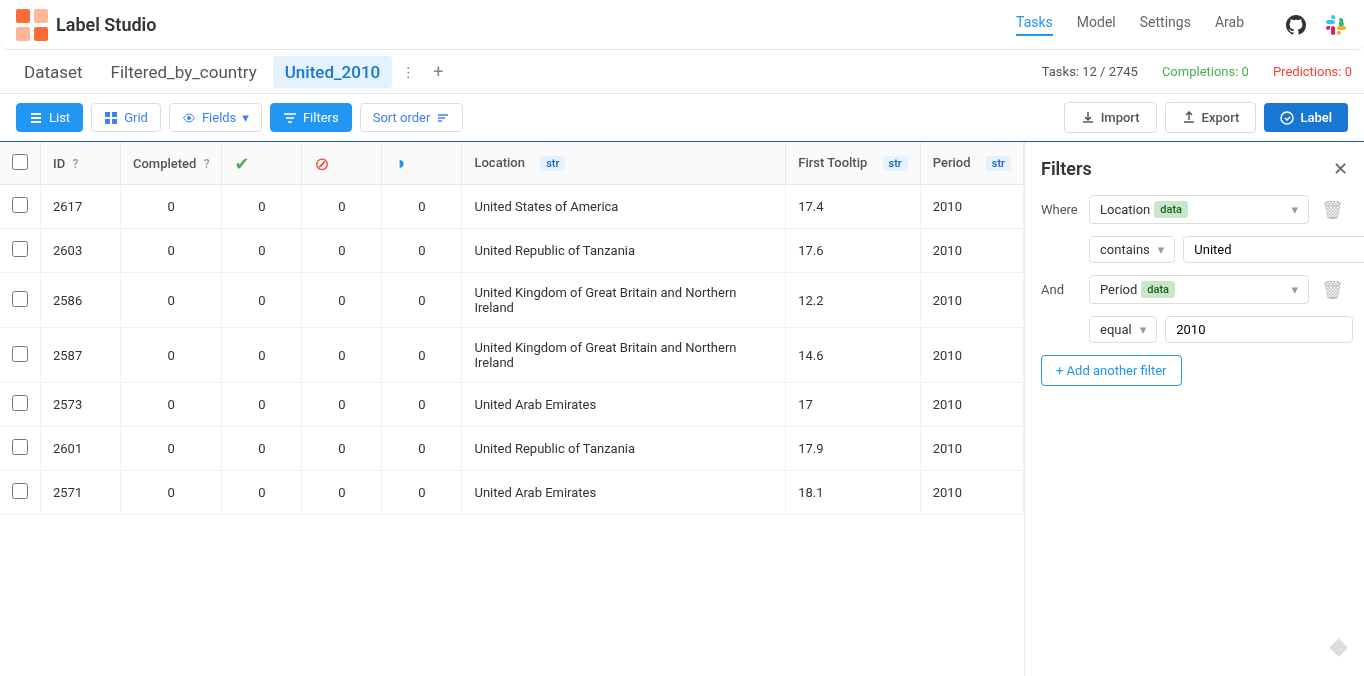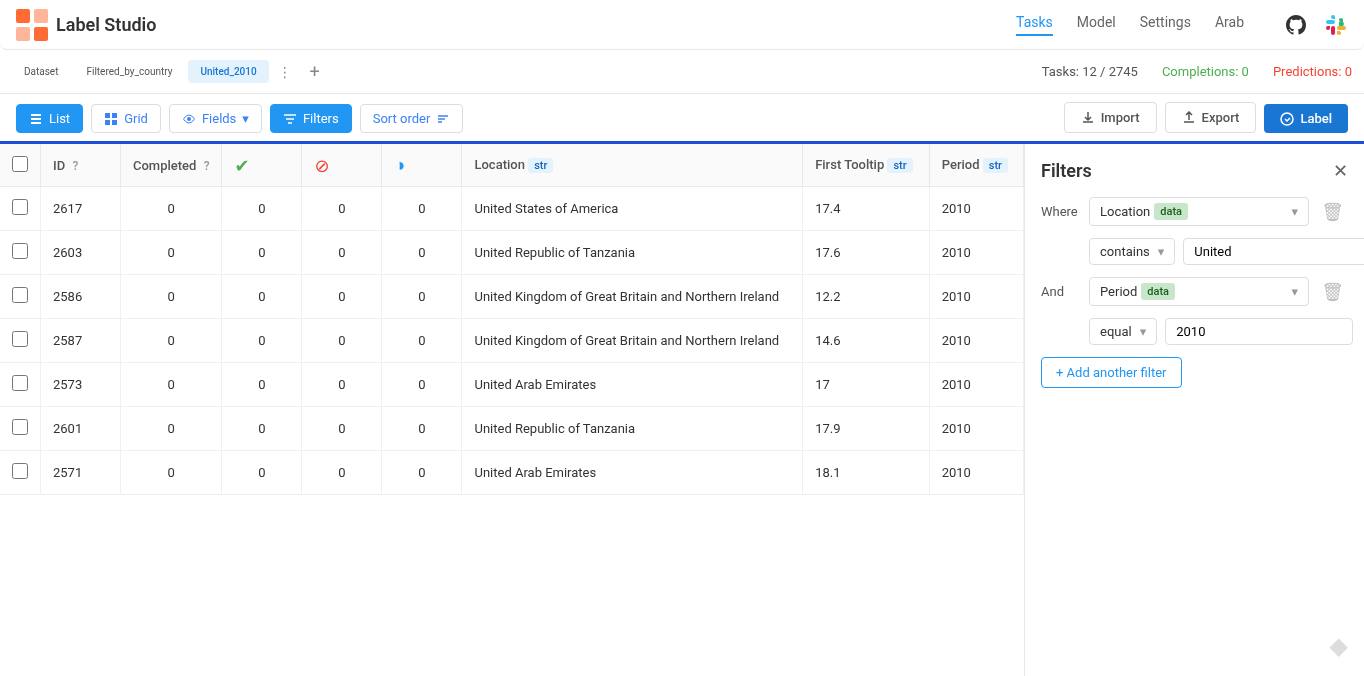--- a/index.html
+++ b/index.html
@@ -17,33 +17,33 @@
     .nav-link.active { color: #2196F3; border-bottom: 2px solid #2196F3; }
     .nav-icons { display: flex; gap: 16px; align-items: center; }
 
     
     .tab-bar {
       display: flex; align-items: center; height: 44px; border-bottom: 1px solid #e8e8e8;
       padding: 0 12px; gap: 4px;
     }
     .tab {
       display: flex; align-items: center; padding: 6px 12px; border-radius: 4px;
-      cursor: pointer; font-size: 10px; color: #555;
+      cursor: pointer; font-size: 17px; color: #555;
     }
     .tab.active { background: #e3f2fd; color: #1976d2; font-weight: 500; }
     .tab-add { width: 28px; height: 28px; display: flex; align-items: center; justify-content: center; cursor: pointer; color: #888; font-size: 18px; border-radius: 4px; }
     .tab-menu { width: 24px; height: 24px; display: flex; align-items: center; justify-content: center; cursor: pointer; color: #888; }
     .tab-info { margin-left: auto; display: flex; align-items: center; gap: 24px; font-size: 13px; color: #555; }
     .tab-info .count-label { color: #555; }
     .tab-info .completions { color: #4caf50; }
     .tab-info .predictions { color: #f44336; }
 
     
     .toolbar {
-      display: flex; align-items: flex-end; padding: 8px 16px; gap: 8px; border-bottom: 3px solid #1d4ed8;
+      display: flex; align-items: center; padding: 8px 16px; gap: 8px; border-bottom: 1px solid #1d4ed8;
     }
     .tool-btn {
       display: flex; align-items: center; gap: 6px; padding: 6px 12px; border: 1px solid #ddd;
       border-radius: 4px; cursor: pointer; font-size: 13px; background: #fff; color: #3b82f6;
     }
     .tool-btn.active { background: #2196F3; color: #fff; border-color: #2196F3; }
     .spacer { flex: 1; }
     .action-btn {
       display: flex; align-items: center; gap: 6px; padding: 7px 16px; border-radius: 4px;
       cursor: pointer; font-size: 13px; font-weight: 500;
@@ -61,21 +61,21 @@
       background: #fafafa; border-bottom: 1px solid #e8e8e8; border-right: 1px solid #e8e8e8;
       padding: 10px 12px; text-align: left; font-weight: 500; font-size: 13px; color: #555;
       position: sticky; top: 0; z-index: 1; white-space: nowrap;
     }
     .data-table td {
       padding: 12px; border-bottom: 1px solid #f0f0f0; border-right: 1px solid #f0f0f0;
       font-size: 13px; color: #333; vertical-align: middle;
     }
     .th-badge {
       display: inline-flex; align-items: center; padding: 1px 6px; border-radius: 3px;
-      font-size: 11px; font-weight: 500; margin-left: 0;
+      font-size: 11px; font-weight: 500; margin-left: 12px;
     }
     .th-badge.str { background: #e3f2fd; color: #1565c0; }
     .check-col { width: 40px; text-align: center; }
     .id-col { width: 80px; }
     .num-col { width: 80px; text-align: center; }
     .icon-col { width: 44px; text-align: center; }
     .checkbox { width: 16px; height: 16px; cursor: pointer; }
     .th-icon { font-size: 12px; color: #999; margin-left: 4px; }
 
     

